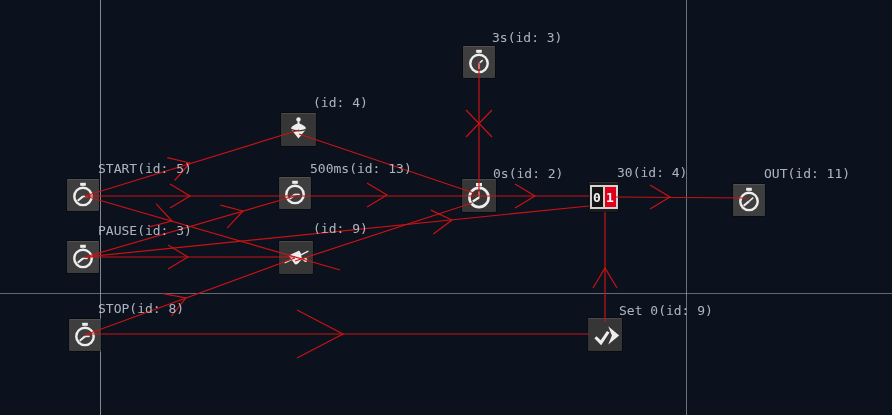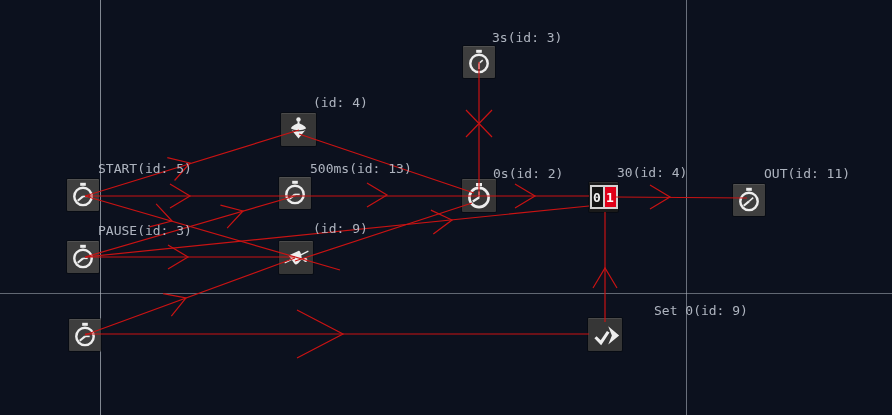--- a/index.html
+++ b/index.html
@@ -173,22 +173,23 @@
     <path d="M-20,-12 L0,0 L-20,12" transform="translate(535,196)"></path>
     <path d="M-20,-12 L0,0 L-20,12" transform="translate(670,197)"></path>
     <path d="M-20,-12 L0,0 L-20,12" transform="translate(605,268) rotate(-90)"></path>
 
     <line x1="466" y1="110" x2="492" y2="137"></line>
     <line x1="492" y1="110" x2="466" y2="137"></line>
   </svg>
 
   <div class="label" style="left:98px;top:161px">START(id: 5)</div>
   <div class="label" style="left:98px;top:223px">PAUSE(id: 3)</div>
+  <div class="label" style="left:98px;top:301px">STOP(id: 8)</div>
   <div class="label" style="left:313px;top:95px">(id: 4)</div>
   <div class="label" style="left:310px;top:161px">500ms(id: 13)</div>
   <div class="label" style="left:313px;top:221px">(id: 9)</div>
   <div class="label" style="left:492px;top:30px">3s(id: 3)</div>
   <div class="label" style="left:493px;top:166px">0s(id: 2)</div>
   <div class="label" style="left:617px;top:165px">30(id: 4)</div>
   <div class="label" style="left:764px;top:166px">OUT(id: 11)</div>
-  <div class="label" style="left:654px;top:303px">Set 0(id: 9)</div>
+  <div class="label" style="left:619px;top:303px">Set 0(id: 9)</div>
 
 </div>
 
 </body></html>

